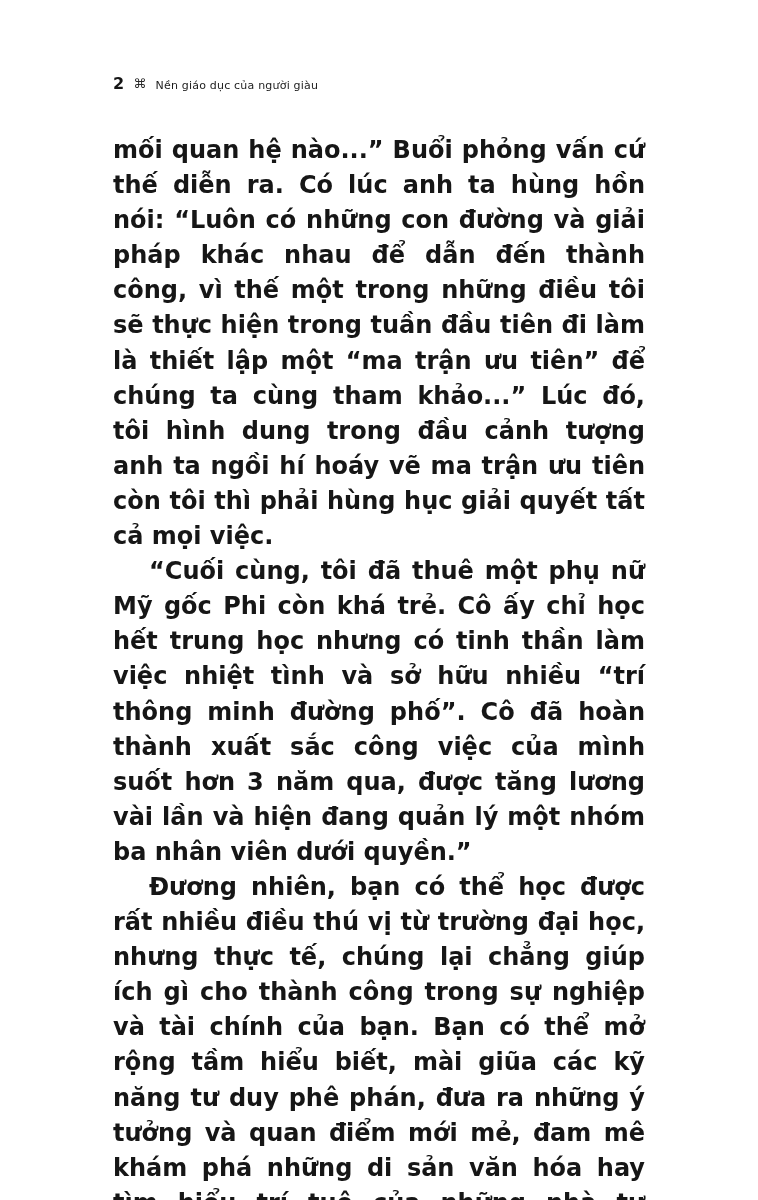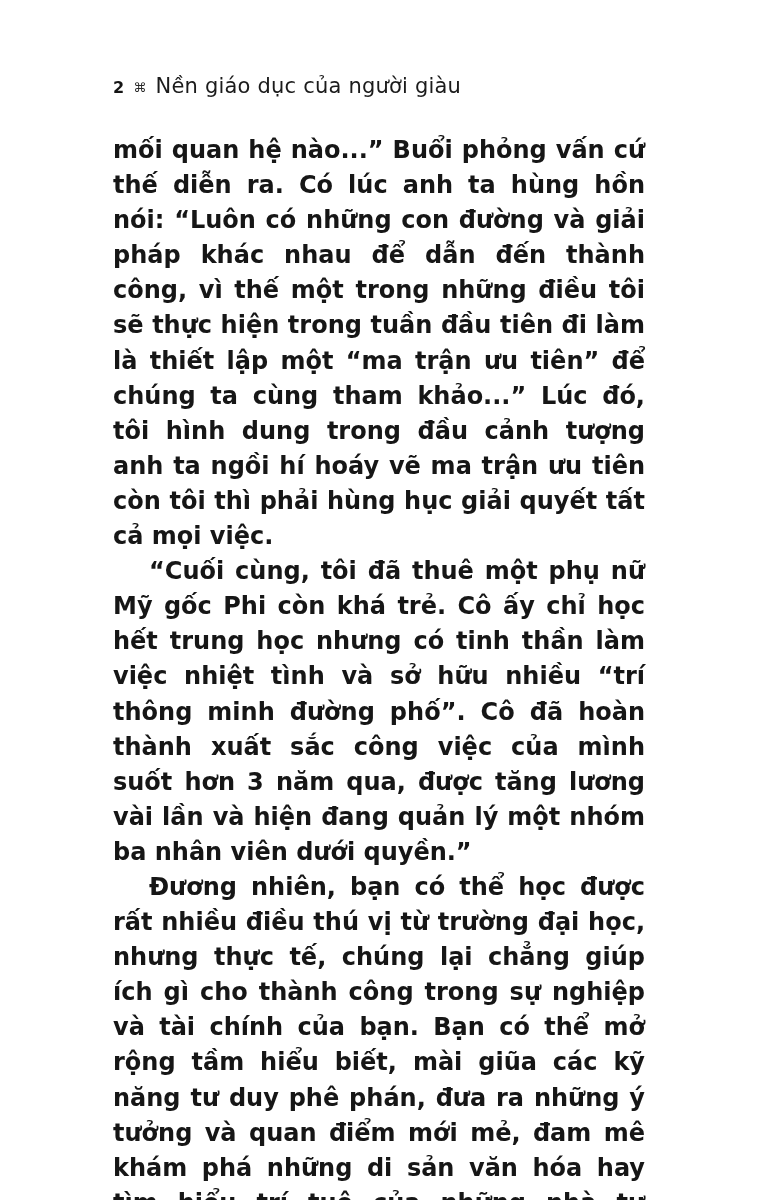--- a/index.html
+++ b/index.html
@@ -38,21 +38,21 @@
     color: #141414;
   }
   .header .ornament {
     font-size: 13px;
     color: #2a2a2a;
     position: relative;
     top: -1px;
   }
   .header .running-title {
     font-weight: 400;
-    font-size: 21px;
+    font-size: 11px;
     color: #1b1b1b;
   }
   .body-text {
     position: absolute;
     top: 133px;
     left: 113px;
     width: 532px;
     font-size: 24px;
     line-height: 35.1px;
     text-align: justify;

